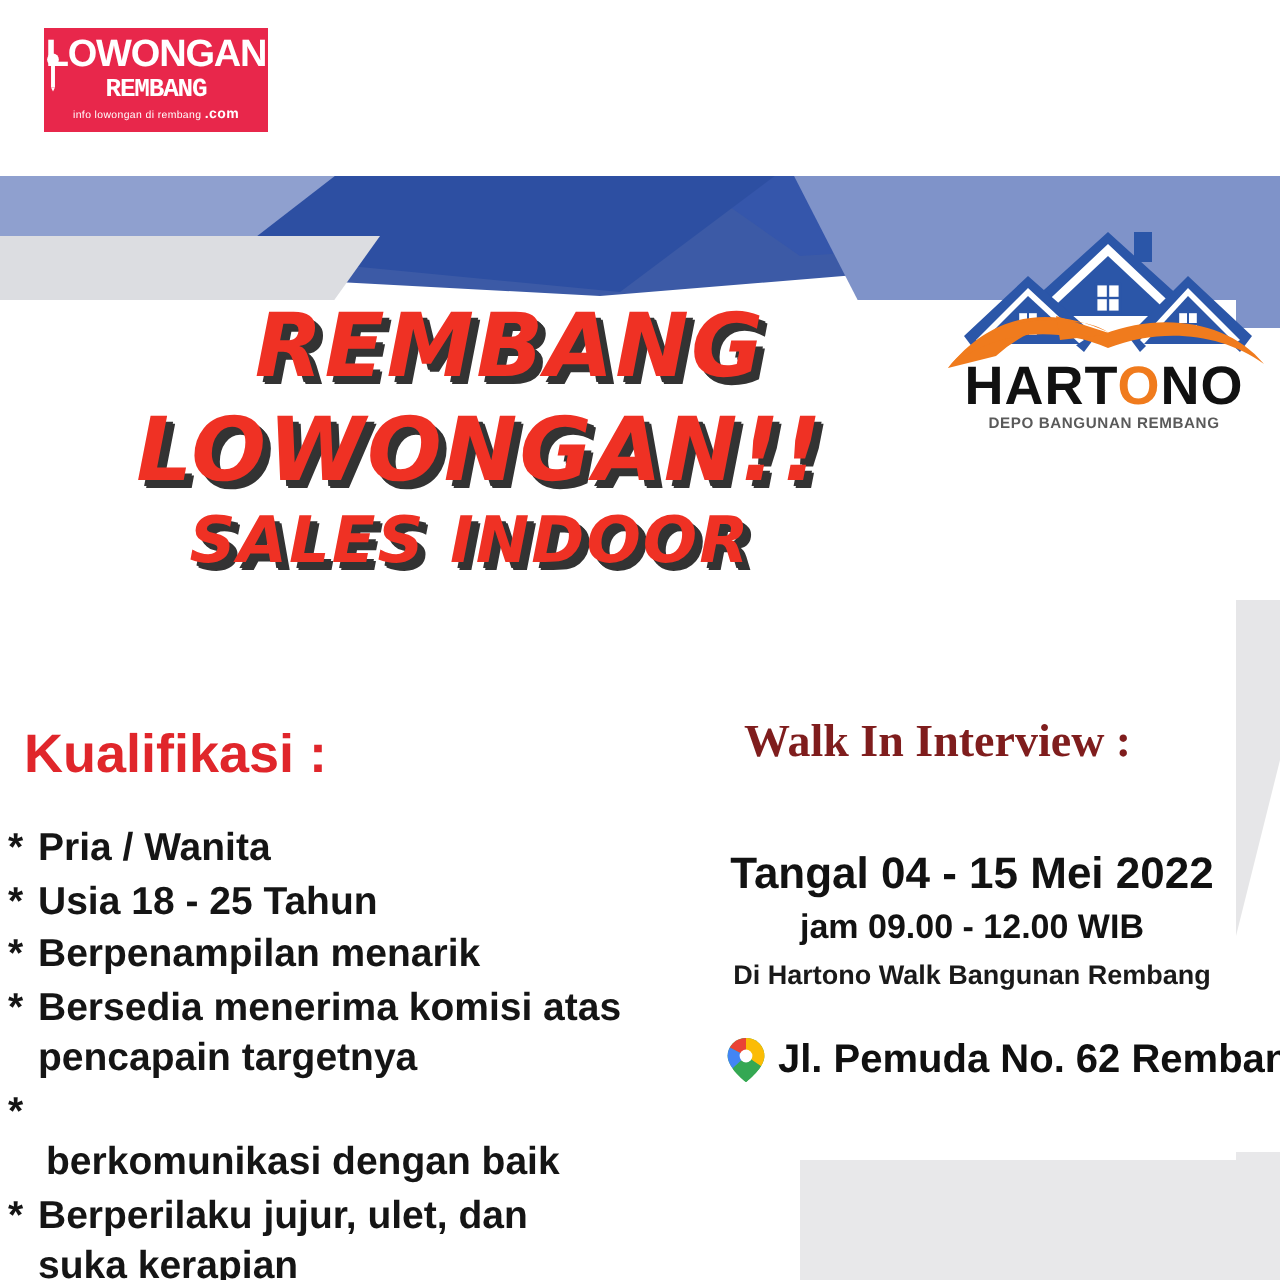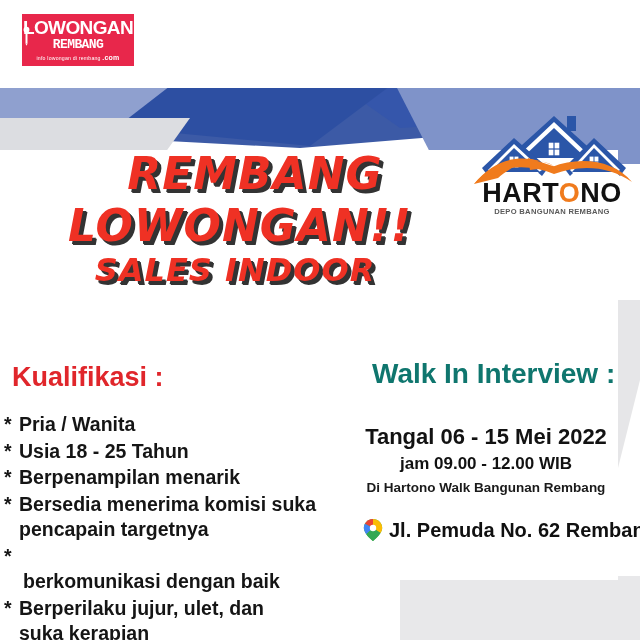--- a/index.html
+++ b/index.html
@@ -143,22 +143,22 @@
     font-size:19.5px;color:#151515;line-height:25.5px;
     margin-bottom:1px;
   }
   .qual .star{width:15px;flex:none;}
   .qual .txt{flex:1;}
   .qual.indent .txt{padding-left:4px;}
 
   
   .walkin-title{
     position:absolute;left:372px;top:358px;z-index:12;
-    font-family:Liberation Sans, sans-serif;font-weight:bold;
-    font-size:28px;color:#0f766e;letter-spacing:0px;white-space:nowrap;
+    font-family:Liberation Serif, serif;font-weight:bold;
+    font-size:23px;color:#7f1d1d;letter-spacing:0px;white-space:nowrap;
   }
   .wi-date{
     position:absolute;left:352px;top:424px;width:268px;text-align:center;z-index:12;
     font-family:"Liberation Sans",sans-serif;font-weight:bold;
     font-size:22px;color:#121212;white-space:nowrap;
   }
   .wi-time{
     position:absolute;left:352px;top:454px;width:268px;text-align:center;z-index:12;
     font-family:"Liberation Sans",sans-serif;font-weight:bold;
     font-size:17px;color:#121212;white-space:nowrap;
@@ -262,21 +262,21 @@
     </div>
 
     <div class="qual">
       <span class="star">*</span>
       <span class="txt">Berpenampilan menarik</span>
     </div>
 
     <div class="qual">
       <span class="star">*</span>
       <span class="txt">
-        <span>Bersedia menerima komisi suka</span><br>
+        <span>Bersedia menerima komisi atas</span><br>
         <span>pencapain targetnya</span>
       </span>
     </div>
 
     <div class="qual indent">
       <span class="star">*</span>
       <span class="txt">
         <br>
         <span>berkomunikasi dengan baik</span>
       </span>
@@ -286,21 +286,21 @@
       <span class="star">*</span>
       <span class="txt">
         <span>Berperilaku jujur, ulet, dan</span><br>
         <span>suka kerapian</span>
       </span>
     </div>
 
   </div>
 
   <div class="walkin-title">Walk In Interview :</div>
-  <div class="wi-date">Tangal 06 - 15 Mei 2022</div>
+  <div class="wi-date">Tangal 04 - 15 Mei 2022</div>
   <div class="wi-time">jam 09.00 - 12.00 WIB</div>
   <div class="wi-place">Di  Hartono Walk Bangunan Rembang</div>
   <div class="wi-addr-row">
     <svg width="22" height="24" viewBox="0 0 22 24">
       <path d="M11 1 C5.8 1 1.8 5 1.8 10 C1.8 16 11 23 11 23 C11 23 20.2 16 20.2 10 C20.2 5 16.2 1 11 1 Z" fill="#4caf50"></path>
       <path d="M11 1 C7.5 1 4.5 2.9 2.9 5.8 L11 10 Z" fill="#ea4335"></path>
       <path d="M2.9 5.8 C2.2 7.05 1.8 8.48 1.8 10 C1.8 12 2.9 14.2 4.3 16.2 L11 10 Z" fill="#4285f4"></path>
       <path d="M11 1 C16.2 1 20.2 5 20.2 10 C20.2 11.6 19.5 13.4 18.5 15.1 L11 10 Z" fill="#fbbc05"></path>
       <path d="M18.5 15.1 C16.4 18.6 11 23 11 23 C11 23 6.2 19.4 4.3 16.2 L11 10 Z" fill="#34a853"></path>
       <circle cx="11" cy="10" r="3.2" fill="#ffffff"></circle>

